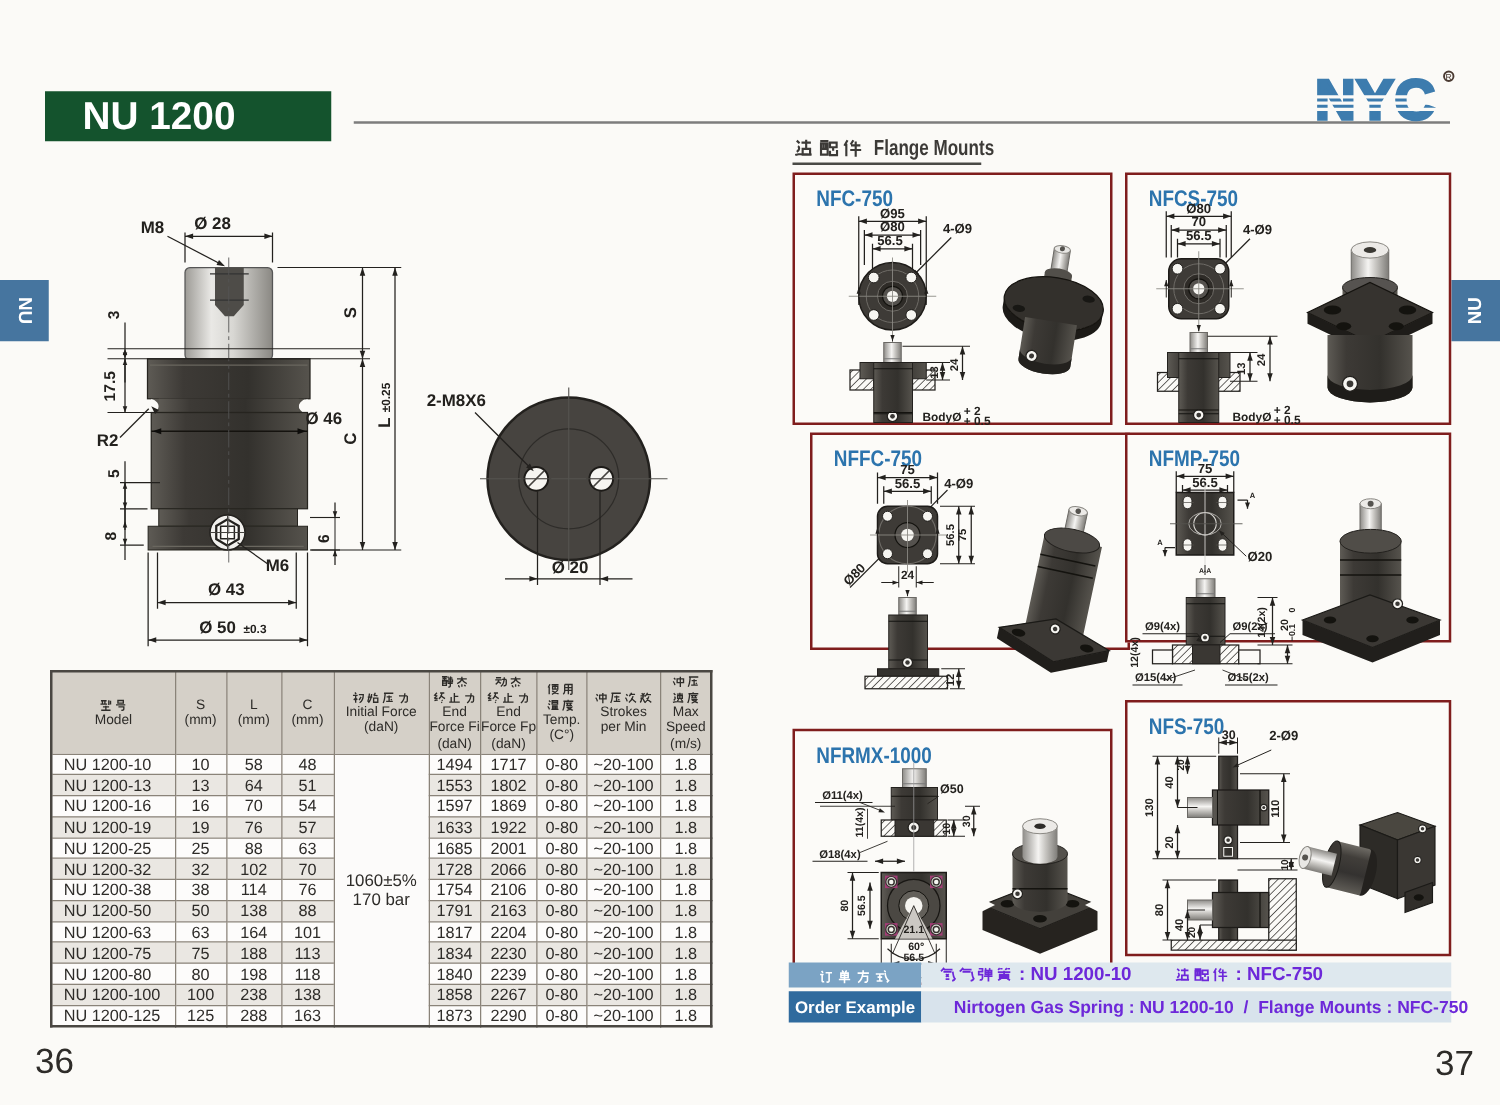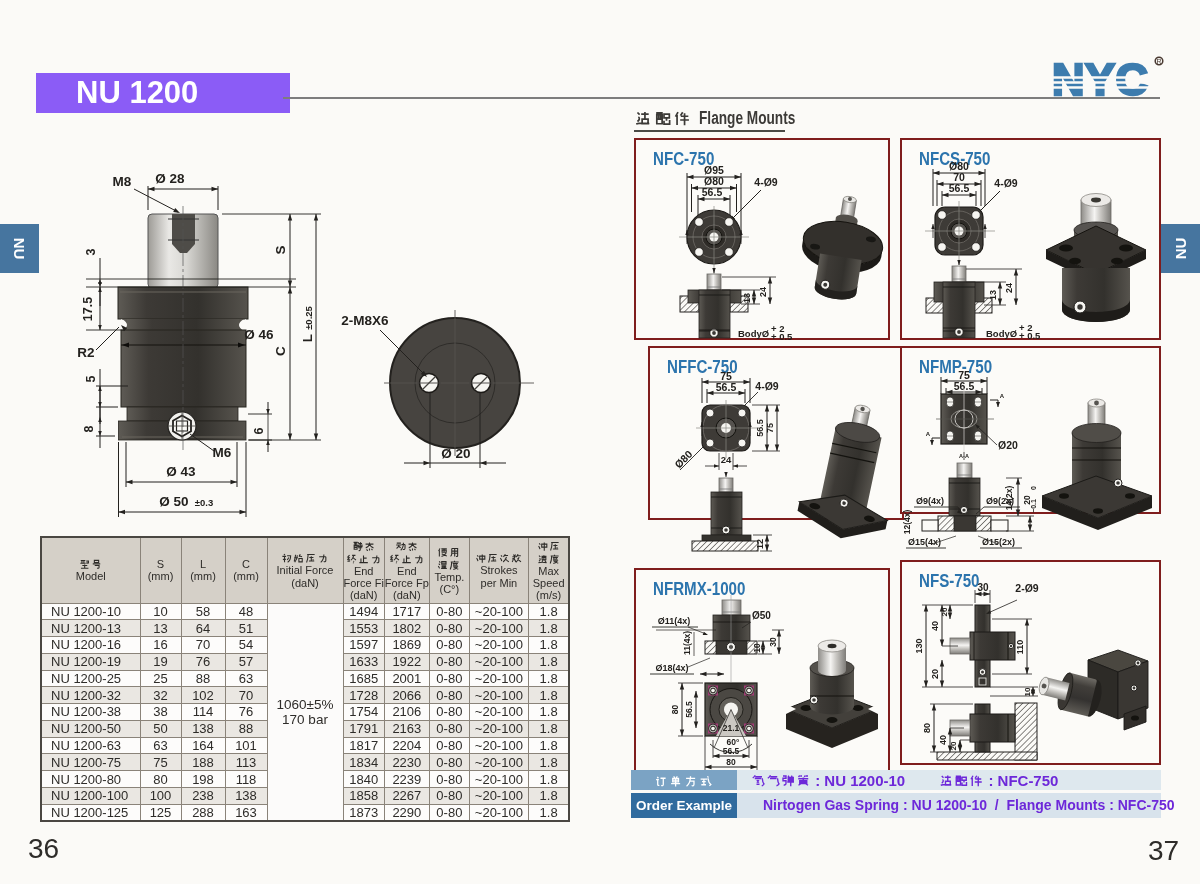--- a/index.html
+++ b/index.html
@@ -1,18 +1,18 @@
 <!DOCTYPE html>
 <html><head>
 <meta charset="utf-8">
 <style>
 html,body{margin:0;padding:0;}
 body{width:1200px;height:884px;position:relative;background:#fbfaf7;font-family:"Liberation Sans",sans-serif;overflow:hidden;}
 .abs{position:absolute;}
-.ttl{left:36px;top:73px;width:254px;height:40px;background:#8b5cf6;color:#fff;font-weight:bold;font-size:31px;line-height:40px;padding-left:40px;box-sizing:border-box;letter-spacing:0px;}
+.ttl{left:36px;top:73px;width:229px;height:40px;background:#14532d;color:#fff;font-weight:bold;font-size:31px;line-height:40px;padding-left:30px;box-sizing:border-box;letter-spacing:0px;}
 .rule{left:283px;top:97px;width:877px;height:2px;background:#7d7d7d;}
 .tab{width:39px;height:49px;background:#46759f;color:#fff;font-weight:bold;font-size:15px;}
 .tab span{position:absolute;left:0;top:0;width:39px;height:49px;display:flex;align-items:center;justify-content:center;}
 .fmhead{left:634px;top:108px;color:#3c3a37;}
 .fmhead b{font-size:17.5px;letter-spacing:0px;display:inline-block;transform:scaleX(0.78);transform-origin:0 50%;}
 .fmunder{left:634px;top:130px;width:151px;height:2px;background:#4a4a46;}
 .panel{background:#fcfbf8;border:2px solid #7f1d1d;box-sizing:border-box;}
 .ptitle{position:absolute;left:17px;top:9px;color:#2c74ad;font-size:18px;font-weight:bold;letter-spacing:0px;transform:scaleX(0.84);transform-origin:0 0;}
 .pnum{font-size:28px;color:#2e2c29;}
 table.dt{border-collapse:collapse;table-layout:fixed;font-size:13px;color:#2e2c29;line-height:15px;}
@@ -533,21 +533,21 @@
         <path d="M140 148 L194 128 L250 148 L196 170 Z" fill="#3b3834" stroke="#1b1a17" stroke-width="1"></path>
         <path d="M140 148 L196 170 L250 148 l0 12 L196 182 L140 160 Z" fill="#211f1c"></path>
         <ellipse cx="162" cy="148" rx="5" ry="2.8" fill="#14130f"></ellipse>
         <ellipse cx="228" cy="148" rx="5" ry="2.8" fill="#14130f"></ellipse>
         <ellipse cx="196" cy="163" rx="5" ry="2.8" fill="#14130f"></ellipse>
         <circle cx="216" cy="135" r="4" fill="#f6f5f1" stroke="#23211e" stroke-width="1"></circle>
         <circle cx="216" cy="135" r="1.8" fill="#3a3835"></circle>
       </g>
     </svg>
   </div>
-<div class="abs panel" style="left:634px;top:568px;width:256px;height:205px">
+<div class="abs panel" style="left:634px;top:583px;width:256px;height:205px">
     <div class="ptitle">NFRMX-1000</div>
     <svg style="position:absolute;left:0;top:0" width="254" height="203" viewBox="0 0 254 203">
       <rect x="86" y="30" width="19" height="15" fill="url(#gsil)" stroke="#6b6965" stroke-width="0.8"></rect>
       <line x1="86" y1="42" x2="105" y2="42" stroke="#777" stroke-width="0.8"></line>
       <rect x="77" y="45" width="37" height="26" fill="url(#gbody)" stroke="#23211e" stroke-width="0.8"></rect>
       <line x1="77" y1="52" x2="114" y2="52" stroke="#14130f" stroke-width="0.8"></line>
       <rect x="69" y="71" width="52" height="13" fill="url(#hat)" stroke="#23211e" stroke-width="1"></rect>
       <rect x="80" y="71" width="31" height="13" fill="#3a3733" stroke="#23211e" stroke-width="0.8"></rect>
       <circle cx="95" cy="77" r="4.5" fill="#f6f5f1" stroke="#23211e" stroke-width="1"></circle>
       <circle cx="95" cy="77" r="2.0" fill="#3a3835"></circle>

